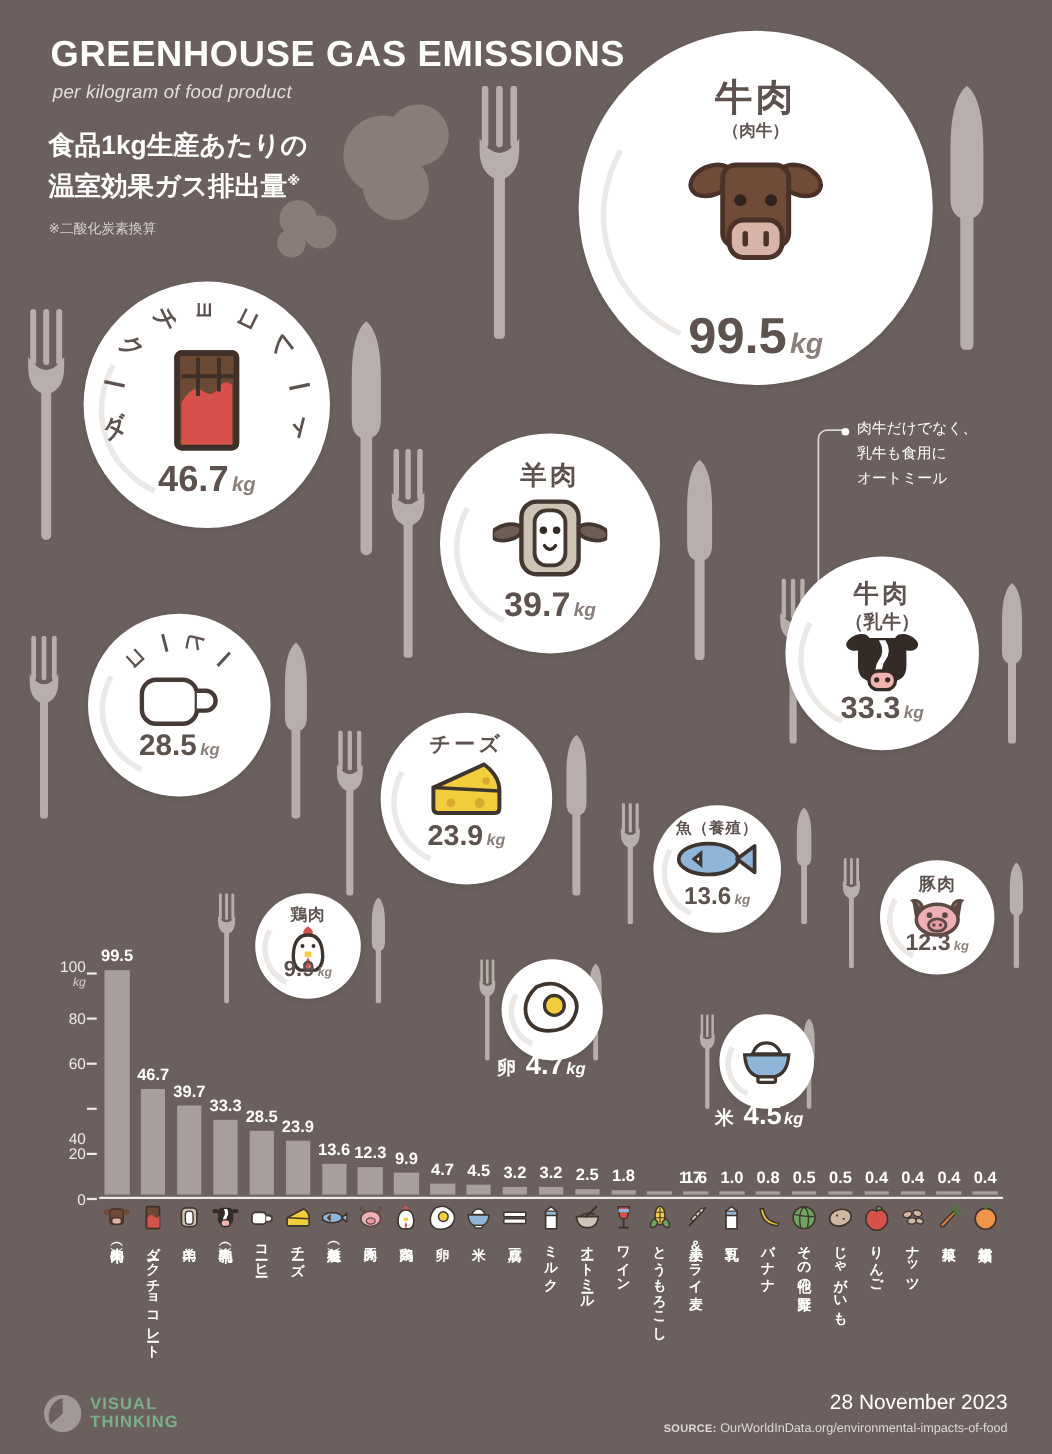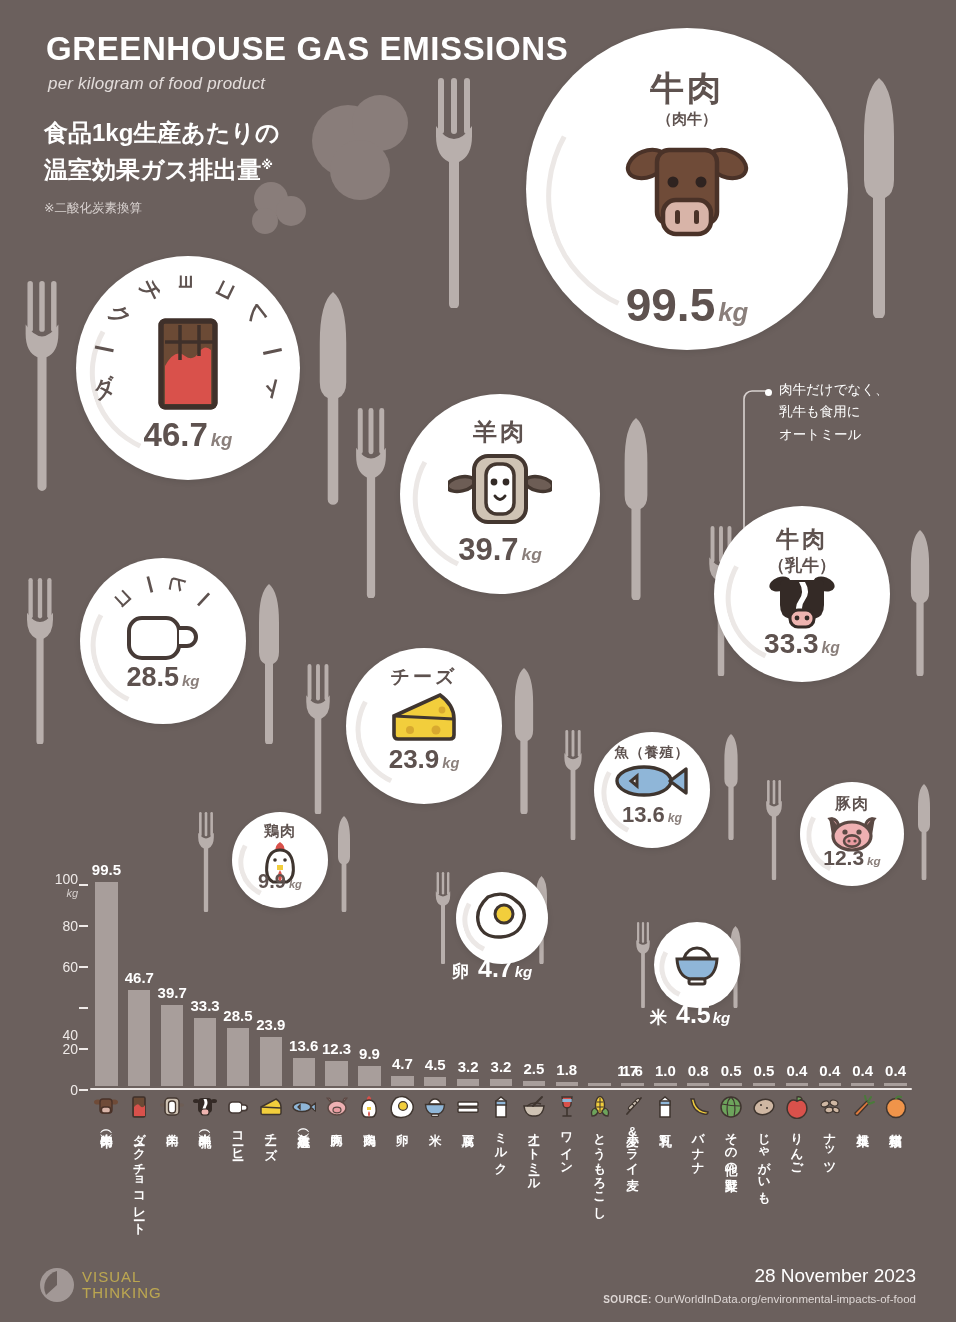--- a/index.html
+++ b/index.html
@@ -104,21 +104,21 @@
   .blabel{position:absolute;left:50%;transform:translateX(-50%);
           font-size:15px;font-weight:bold;color:#ffffff;white-space:nowrap;}
   .xcat{position:absolute;top:100%;margin-top:6px;left:50%;transform:translateX(-50%);
         display:flex;flex-direction:column;align-items:center;}
   .xcat .ic{width:26px;height:26px;display:flex;align-items:center;justify-content:center;}
   .xcat .tx{margin-top:4px;font-size:12.5px;font-weight:bold;color:#ffffff;
             writing-mode:vertical-rl;text-orientation:upright;letter-spacing:.5px;line-height:1.12;}
 
   
   #logo{position:absolute;left:40px;top:1268px;display:flex;align-items:center;gap:8px;opacity:.55;}
-  #logo .wordmark{font-size:15px;font-weight:normal;line-height:1.05;color:#fde047;letter-spacing:1px;}
+  #logo .wordmark{font-size:15px;font-weight:bold;line-height:1.05;color:#86efac;letter-spacing:1px;}
   #date{position:absolute;right:40px;top:1265px;font-size:19px;color:#ffffff;text-align:right;}
   #source{position:absolute;right:40px;top:1293px;font-size:11.5px;color:#ded7d5;text-align:right;}
   #source b{font-size:10px;letter-spacing:.3px;}
 </style>
 </head>
 <body>
 
 <div class="stage">
 
   <div class="blob" style="left:312px;top:105px;width:72px;height:72px;"></div>

